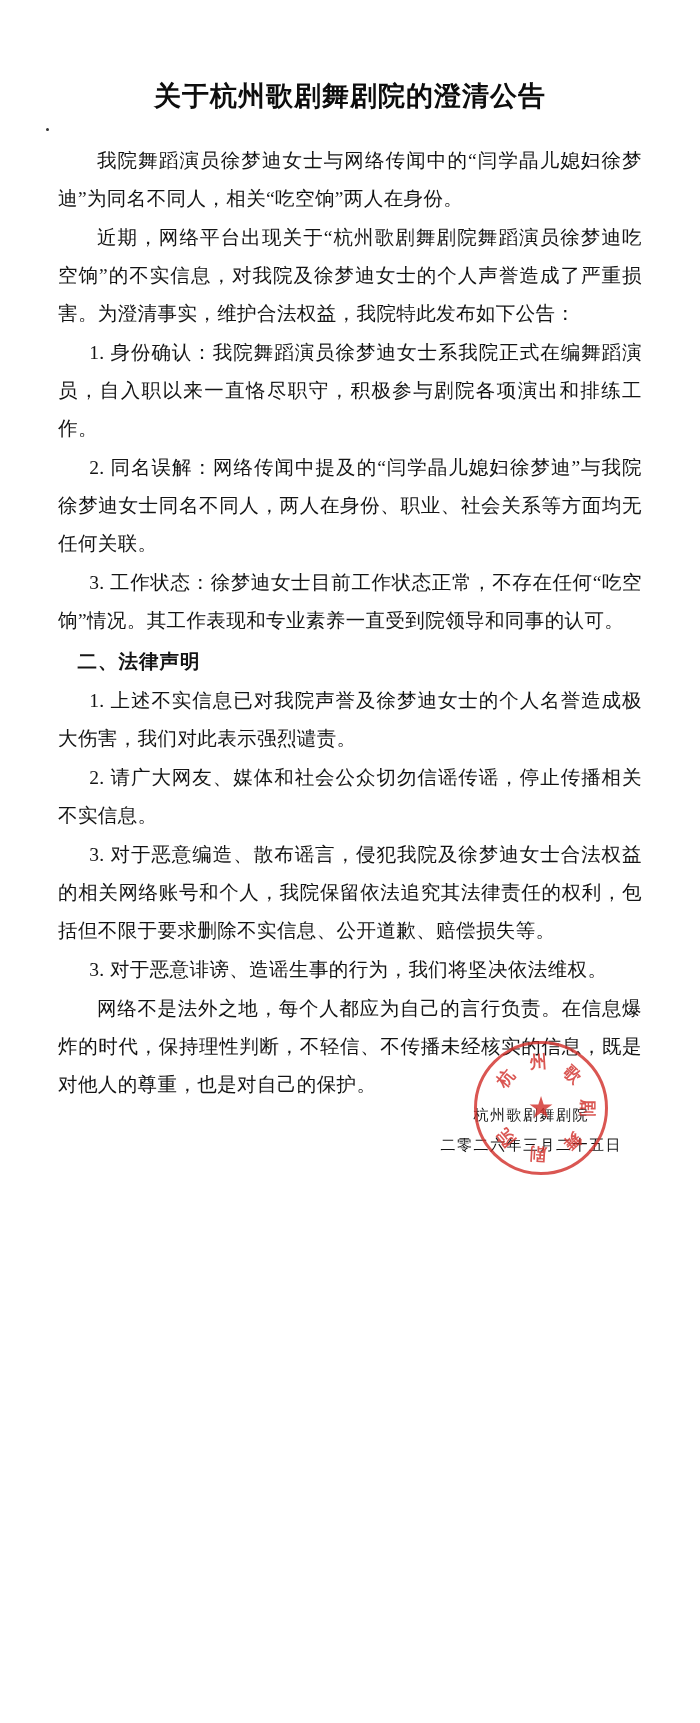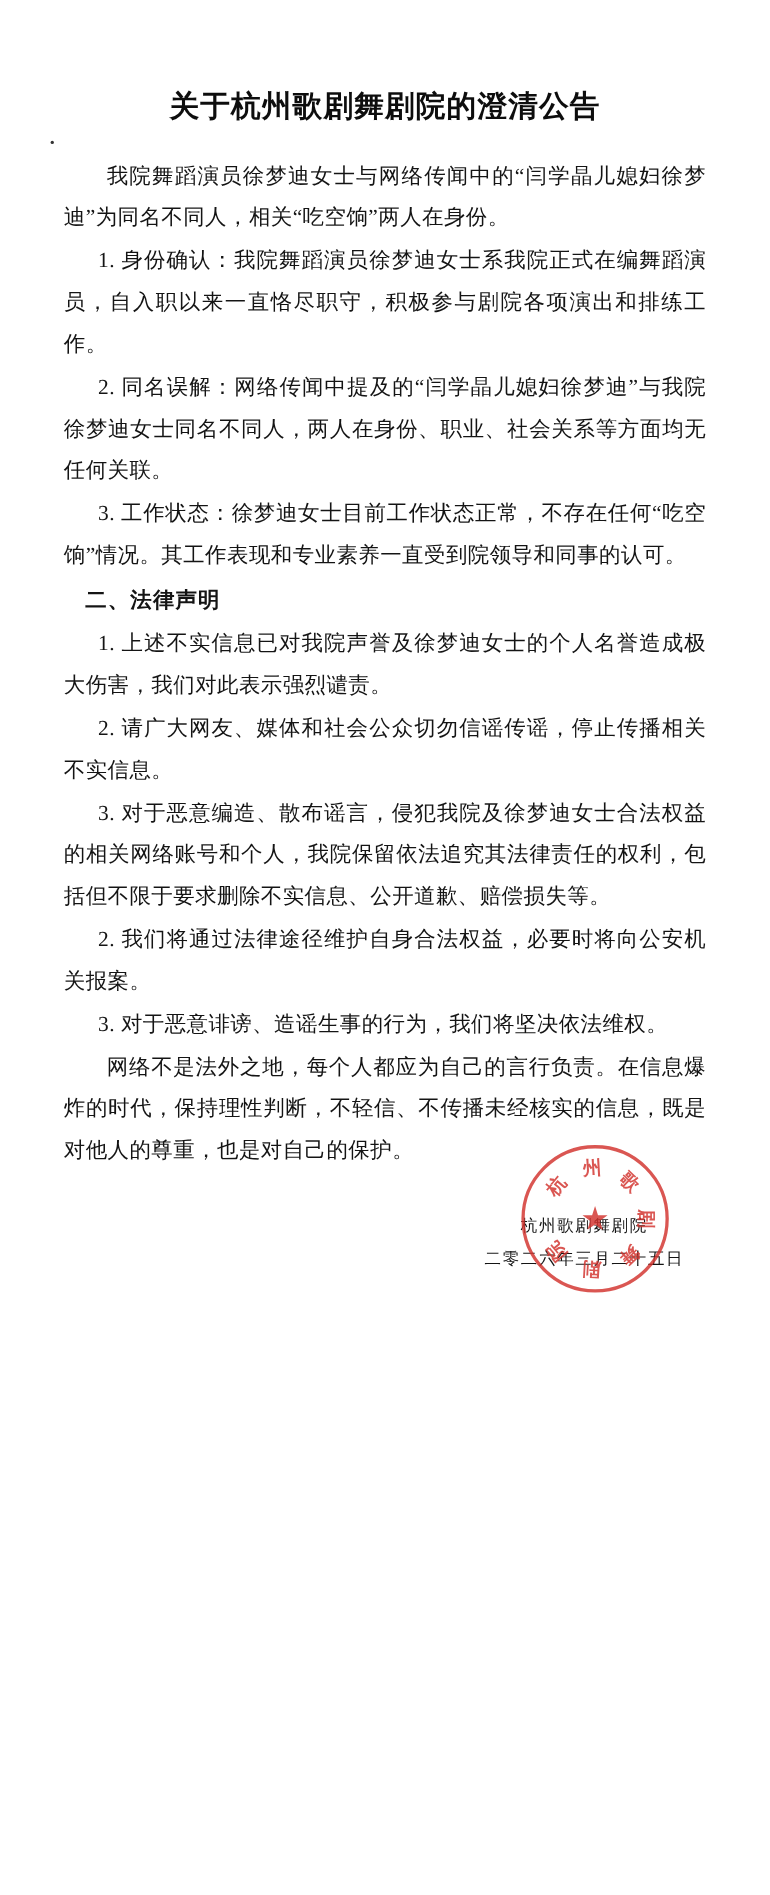--- a/index.html
+++ b/index.html
@@ -114,28 +114,28 @@
 <body>
 
 <div class="page">
 
   <div class="dot-mark"></div>
 
   <h1 class="doc-title">关于杭州歌剧舞剧院的澄清公告</h1>
 
   <div class="body-text">
       <p class="para">我院舞蹈演员徐梦迪女士与网络传闻中的“闫学晶儿媳妇徐梦迪”为同名不同人，相关“吃空饷”两人在身份。</p>
+      <p class="para">近期，网络平台出现关于“杭州歌剧舞剧院舞蹈演员徐梦迪吃空饷”的不实信息，对我院及徐梦迪女士的个人声誉造成了严重损害。为澄清事实，维护合法权益，我院特此发布如下公告：</p>
       <p class="item">1. 身份确认：我院舞蹈演员徐梦迪女士系我院正式在编舞蹈演员，自入职以来一直恪尽职守，积极参与剧院各项演出和排练工作。</p>
       <p class="item">2. 同名误解：网络传闻中提及的“闫学晶儿媳妇徐梦迪”与我院徐梦迪女士同名不同人，两人在身份、职业、社会关系等方面均无任何关联。</p>
       <p class="item">3. 工作状态：徐梦迪女士目前工作状态正常，不存在任何“吃空饷”情况。其工作表现和专业素养一直受到院领导和同事的认可。</p>
       <p class="heading">二、法律声明</p>
       <p class="item">1. 上述不实信息已对我院声誉及徐梦迪女士的个人名誉造成极大伤害，我们对此表示强烈谴责。</p>
       <p class="item">2. 请广大网友、媒体和社会公众切勿信谣传谣，停止传播相关不实信息。</p>
       <p class="item">3. 对于恶意编造、散布谣言，侵犯我院及徐梦迪女士合法权益的相关网络账号和个人，我院保留依法追究其法律责任的权利，包括但不限于要求删除不实信息、公开道歉、赔偿损失等。</p>
-      <p class="item">2. 我们将通过法律途径维护自身合法权益，必要时将向公安机关报案。</p>
       <p class="item">3. 对于恶意诽谤、造谣生事的行为，我们将坚决依法维权。</p>
       <p class="para">网络不是法外之地，每个人都应为自己的言行负责。在信息爆炸的时代，保持理性判断，不轻信、不传播未经核实的信息，既是对他人的尊重，也是对自己的保护。</p>
     </div>
 
   <div class="signature-block">
     <div class="sig-line">杭州歌剧舞剧院</div>
     <div class="sig-line">二零二六年三月二十五日</div>
   </div>
 
   <div class="seal">

